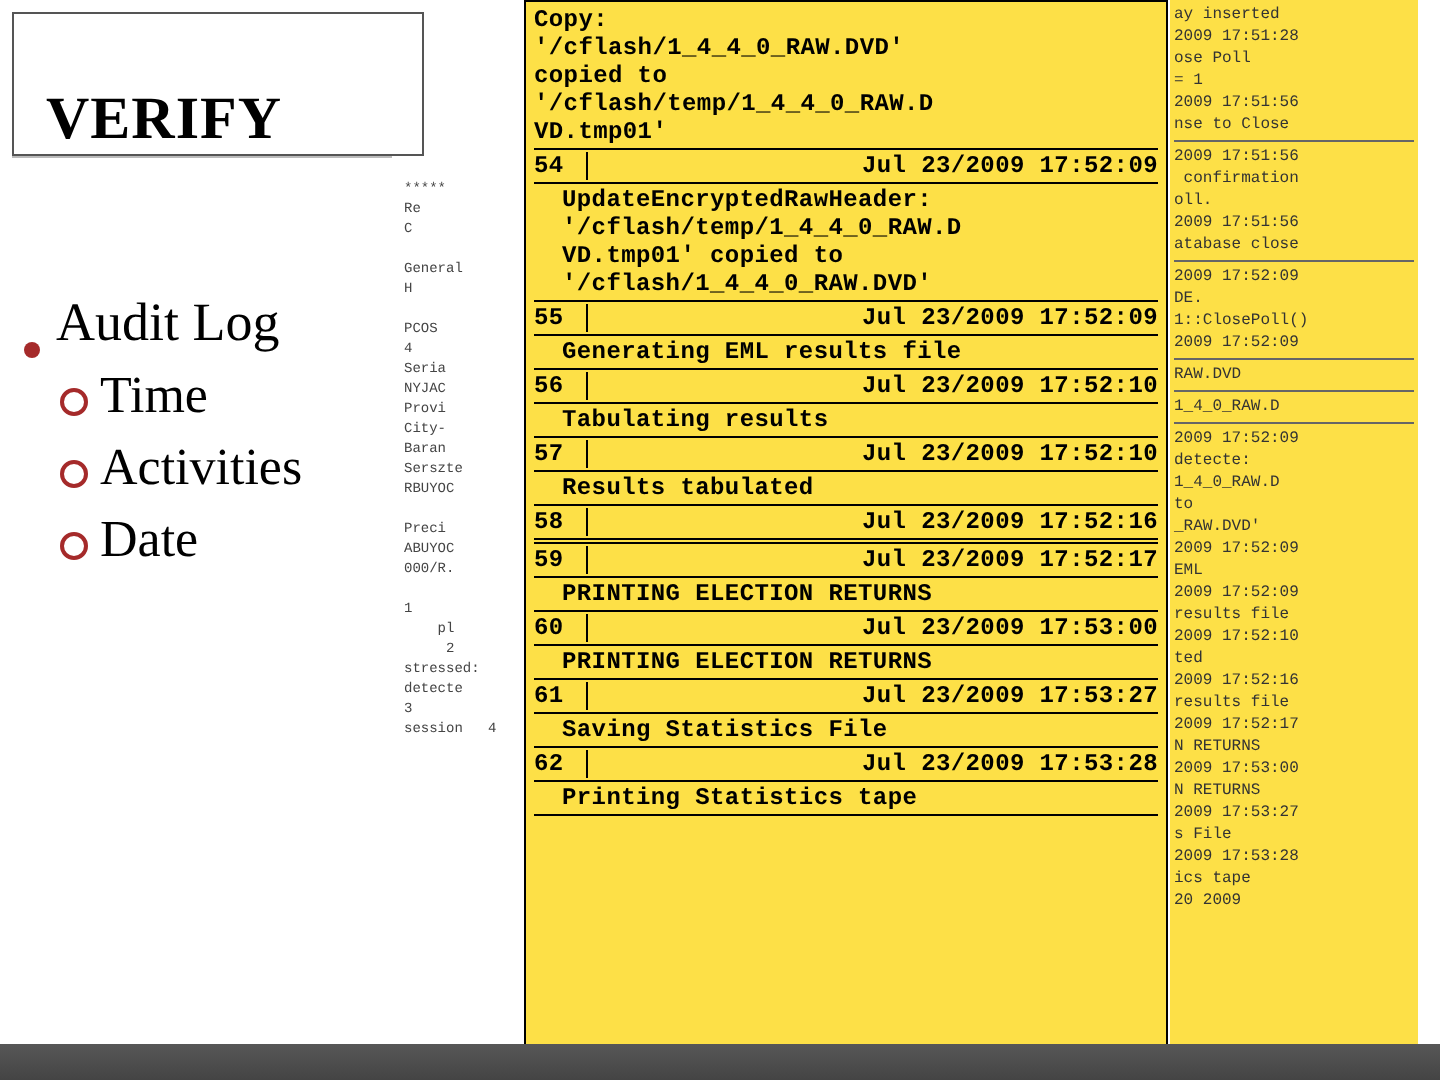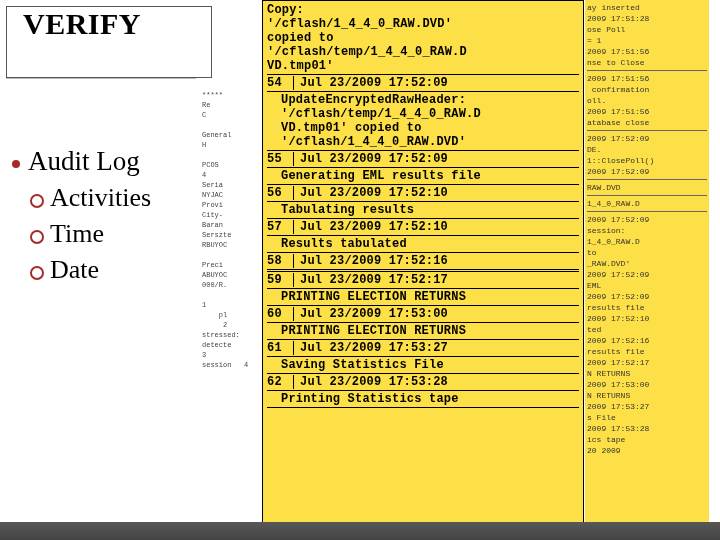--- a/index.html
+++ b/index.html
@@ -1,41 +1,41 @@
 <!DOCTYPE html>
 <html><head>
 <meta charset="utf-8">
 <style>
   html,body{margin:0;padding:0;width:720px;height:540px;background:#fff;font-family:Georgia,serif;overflow:hidden}
   .slide{position:relative;width:720px;height:540px}
 
   
-  .header-box{position:absolute;left:6px;top:6px;width:188px;height:70px;border:1px solid #555;display:flex;align-items:flex-start;padding-left:16px}
+  .header-box{position:absolute;left:6px;top:6px;width:188px;height:70px;border:1px solid #555;display:flex;align-items:flex-end;padding-left:16px}
   .header-box h1{margin:0;font:bold 30px Georgia,serif;letter-spacing:.5px}
   .divider{position:absolute;left:6px;top:78px;width:190px;border-top:1px solid #bbb}
 
   .body-left{position:absolute;left:12px;top:140px;width:190px}
-  .bullet{display:flex;align-items:center;margin:6px 0}
+  .bullet{display:flex;align-items:flex-end;margin:6px 0}
   .dot{width:8px;height:8px;border-radius:50%;background:#a52a2a;margin-right:8px;flex:0 0 auto;position:relative;top:2px}
   .b1{font:27px Georgia,serif}
   .sub{display:flex;align-items:baseline;margin:6px 0 6px 18px}
   .ring{width:10px;height:10px;border-radius:50%;border:2px solid #a52a2a;background:transparent;margin-right:6px;flex:0 0 auto;position:relative;top:2px}
   .b2{font:26px Georgia,serif}
 
   
   .bgcol{position:absolute;left:202px;top:90px;width:60px;font:7px/10px "Courier New",monospace;color:#444;white-space:pre}
 
   
   .printout{position:absolute;left:262px;top:0;width:320px;height:535px;border:1px solid #000;background:#fde047;font:bold 12px/14px "Courier New",monospace;color:#000;letter-spacing:.2px}
   .printout .inner{padding:2px 4px}
   .sep{border-top:1px solid #000;margin:1px 0}
   .row{white-space:pre}
   .t-row{display:flex}
   .t-idx{border-right:1px solid #000;min-width:26px}
-  .t-ts{flex:1;padding-left:6px}
+  .t-ts{flex:1;text-align:right;padding-left:6px}
   .msg{padding-left:14px;white-space:pre-wrap}
   .top-block{white-space:pre-wrap}
 
   
   .rightstrip{position:absolute;left:585px;top:0;width:120px;height:535px;background:#fde047;font:8px/11px "Courier New",monospace;color:#333;padding:2px 2px;overflow:hidden}
   .rightstrip .hr{border-top:1px solid #666;margin:2px 0}
   .rightstrip div{white-space:pre}
 
   
   .bottombar{position:absolute;left:0;right:0;bottom:0;height:18px;background:linear-gradient(#575757,#444)}
@@ -49,25 +49,25 @@
   </div>
   <div class="divider"></div>
 
   <div class="body-left">
     <div class="bullet">
       <span class="dot"></span>
       <span class="b1">Audit Log</span>
     </div>
     <div class="sub">
       <span class="ring"></span>
-      <span class="b2">Activities</span>
+      <span class="b2">Time</span>
     </div>
     <div class="sub">
       <span class="ring"></span>
-      <span class="b2">Time</span>
+      <span class="b2">Activities</span>
     </div>
     <div class="sub">
       <span class="ring"></span>
       <span class="b2">Date</span>
     </div>
   </div>
 
   <div class="bgcol">*****
 Re
 C
@@ -190,21 +190,21 @@
       <div>2009 17:52:09</div>
       <div>DE.</div>
       <div>1::ClosePoll()</div>
       <div>2009 17:52:09</div>
       <div class="hr"></div>
       <div>RAW.DVD</div>
       <div class="hr"></div>
       <div>1_4_0_RAW.D</div>
       <div class="hr"></div>
       <div>2009 17:52:09</div>
-      <div>session:</div>
+      <div>detecte:</div>
       <div>1_4_0_RAW.D</div>
       <div>to</div>
       <div>_RAW.DVD'</div>
       <div>2009 17:52:09</div>
       <div>EML</div>
       <div>2009 17:52:09</div>
       <div>results file</div>
       <div>2009 17:52:10</div>
       <div>ted</div>
       <div>2009 17:52:16</div>

